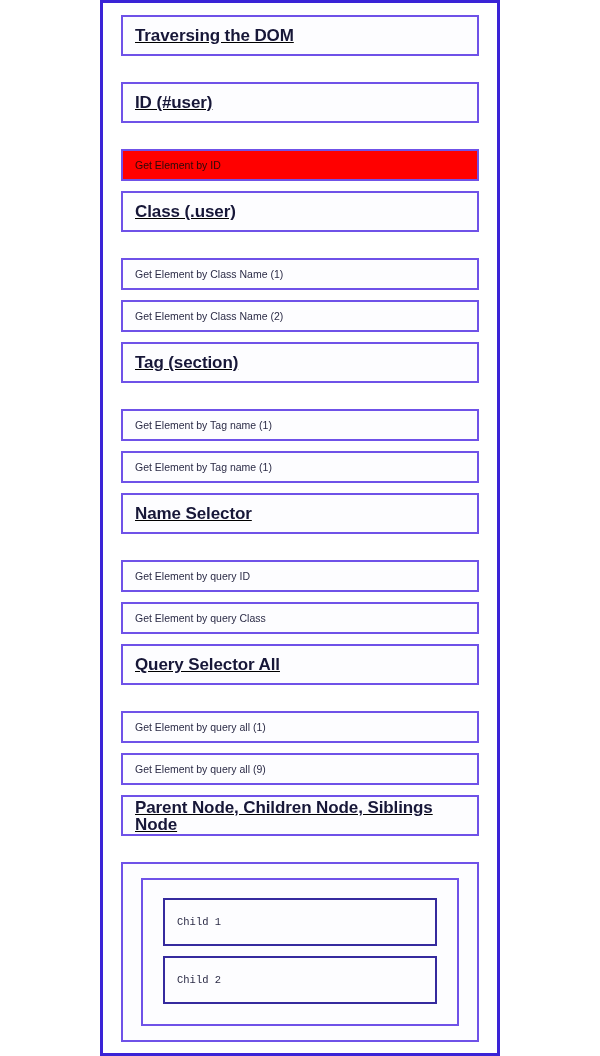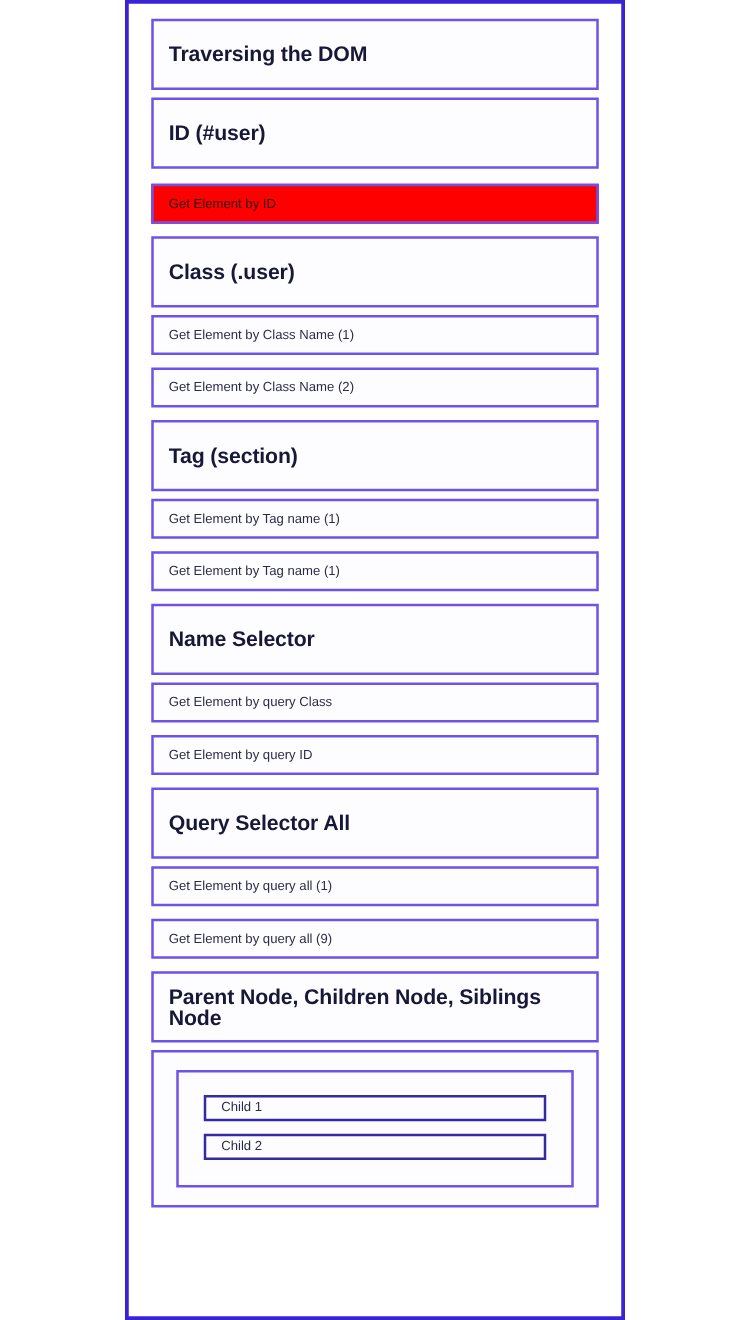--- a/index.html
+++ b/index.html
@@ -45,23 +45,24 @@
   .box {
     box-sizing: border-box;
     border: 2px solid #6f52e8;
     background: #fdfdff;
     width: 100%;
     display: flex;
     align-items: center;
   }
 
   .heading-box {
-    height: 57px;
-    margin-bottom: 6px;
+    height: 41px;
+    margin-bottom: 26px;
     padding: 0 12px;
+    text-decoration: underline;
   }
   .heading-box .label {
     font-size: 17px;
     font-weight: bold;
     color: #171738;
     letter-spacing: -0.1px;
     line-height: 1;
   }
 
   .item-box {
@@ -99,25 +100,26 @@
     padding: 18px 20px 8px 20px;
     margin-bottom: 14px;
   }
   .group-box:last-child {
     margin-bottom: 0;
   }
   .child-box {
     box-sizing: border-box;
     border: 2px solid #352a9e;
     background: #fdfdff;
-    height: 21px;
+    height: 48px;
     display: flex;
     align-items: center;
     padding: 0 12px;
     margin-bottom: 10px;
+    font-family: Liberation Mono, monospace;
   }
   .child-box:last-child {
     margin-bottom: 12px;
   }
   .child-box .label {
     font-size: 10.5px;
     color: #2b2b46;
     line-height: 1;
   }
 </style>
@@ -152,24 +154,24 @@
         <div class="box item-box">
           <span class="label">Get Element by Tag name (1)</span>
         </div>
         <div class="box item-box">
           <span class="label">Get Element by Tag name (1)</span>
         </div>
         <div class="box heading-box">
           <span class="label">Name Selector</span>
         </div>
         <div class="box item-box">
-          <span class="label">Get Element by query Class</span>
+          <span class="label">Get Element by query ID</span>
         </div>
         <div class="box item-box">
-          <span class="label">Get Element by query ID</span>
+          <span class="label">Get Element by query Class</span>
         </div>
         <div class="box heading-box">
           <span class="label">Query Selector All</span>
         </div>
         <div class="box item-box">
           <span class="label">Get Element by query all (1)</span>
         </div>
         <div class="box item-box">
           <span class="label">Get Element by query all (9)</span>
         </div>

